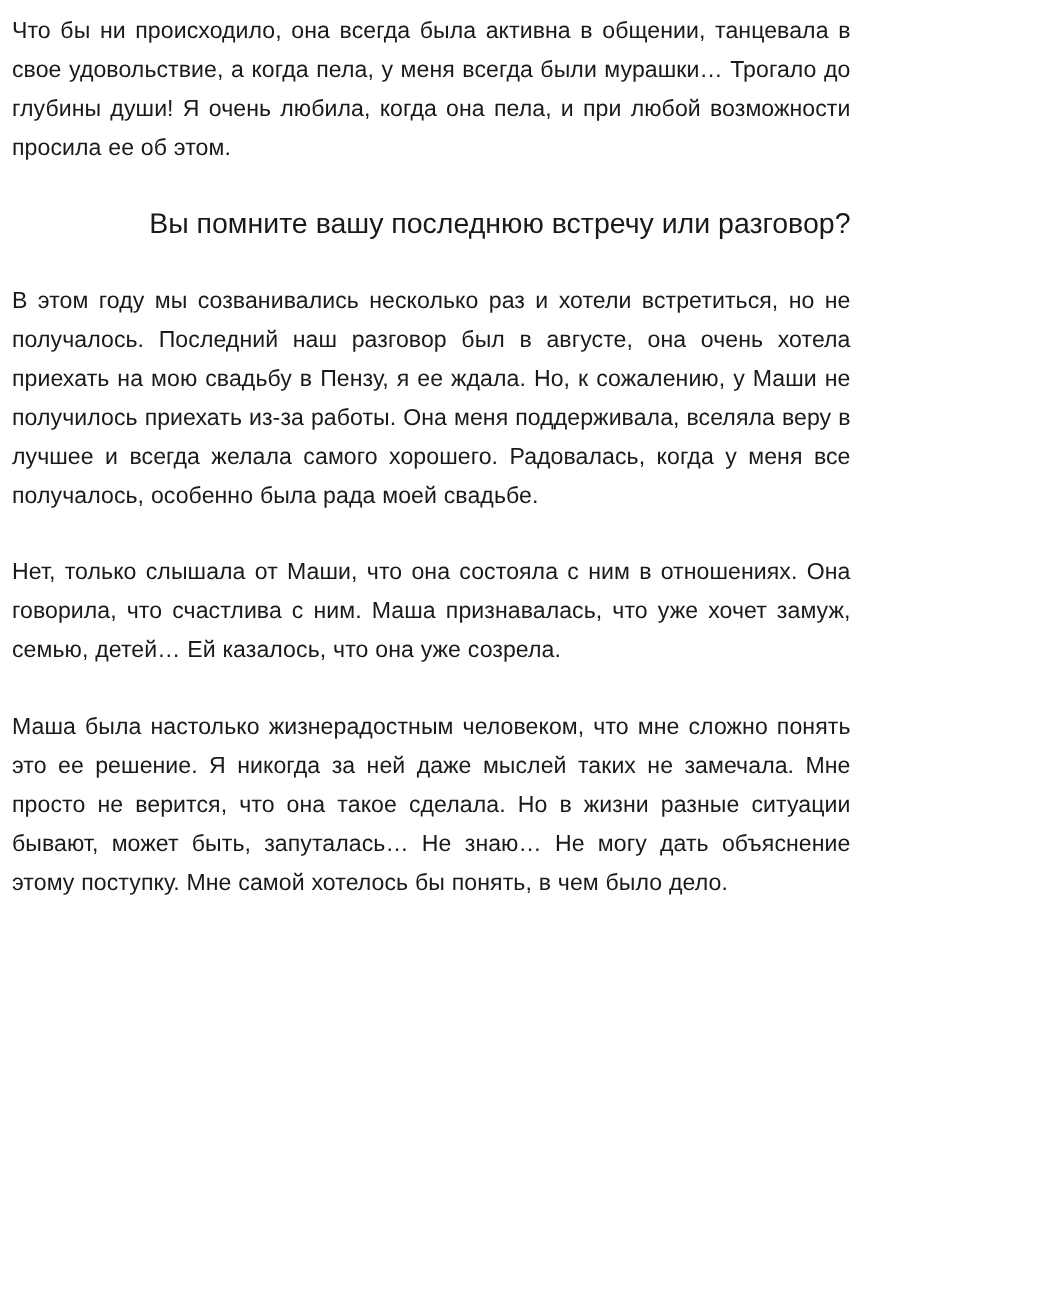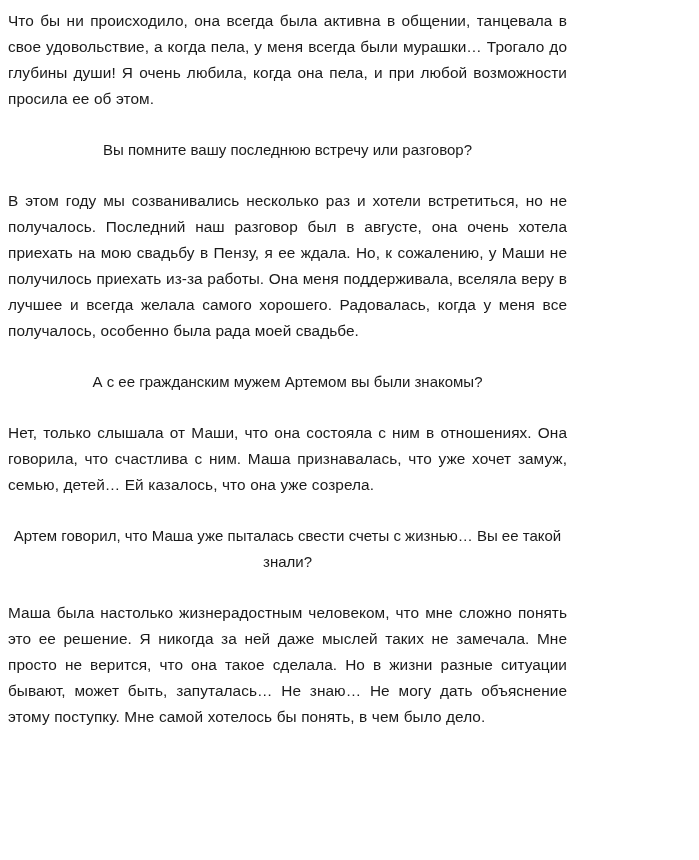--- a/index.html
+++ b/index.html
@@ -24,31 +24,29 @@
     text-align: justify;
     margin: 0 0 25px 0;
     color: #1a1a1a;
     letter-spacing: 0.05px;
     word-spacing: 0.2px;
   }
   .para:last-child {
     margin-bottom: 0;
   }
   .question {
-    font-size: 15px;
+    font-size: 19px;
     line-height: 26px;
-    text-align: center;
+    text-align: right;
     margin: 0 0 25px 0;
     color: #1a1a1a;
   }
 </style>
 </head>
 <body>
 
 <div class="article">
     <p class="para">Что бы ни происходило, она всегда была активна в общении, танцевала в свое удовольствие, а когда пела, у меня всегда были мурашки… Трогало до глубины души! Я очень любила, когда она пела, и при любой возможности просила ее об этом.</p>
     <p class="question">Вы помните вашу последнюю встречу или разговор?</p>
     <p class="para">В этом году мы созванивались несколько раз и хотели встретиться, но не получалось. Последний наш разговор был в августе, она очень хотела приехать на мою свадьбу в Пензу, я ее ждала. Но, к сожалению, у Маши не получилось приехать из-за работы. Она меня поддерживала, вселяла веру в лучшее и всегда желала самого хорошего. Радовалась, когда у меня все получалось, особенно была рада моей свадьбе.</p>
-    <p class="question">А с ее гражданским мужем Артемом вы были знакомы?</p>
     <p class="para">Нет, только слышала от Маши, что она состояла с ним в отношениях. Она говорила, что счастлива с ним. Маша признавалась, что уже хочет замуж, семью, детей… Ей казалось, что она уже созрела.</p>
-    <p class="question">Артем говорил, что Маша уже пыталась свести счеты с жизнью… Вы ее такой знали?</p>
     <p class="para">Маша была настолько жизнерадостным человеком, что мне сложно понять это ее решение. Я никогда за ней даже мыслей таких не замечала. Мне просто не верится, что она такое сделала. Но в жизни разные ситуации бывают, может быть, запуталась… Не знаю… Не могу дать объяснение этому поступку. Мне самой хотелось бы понять, в чем было дело.</p>
   </div>
 
 </body></html>

